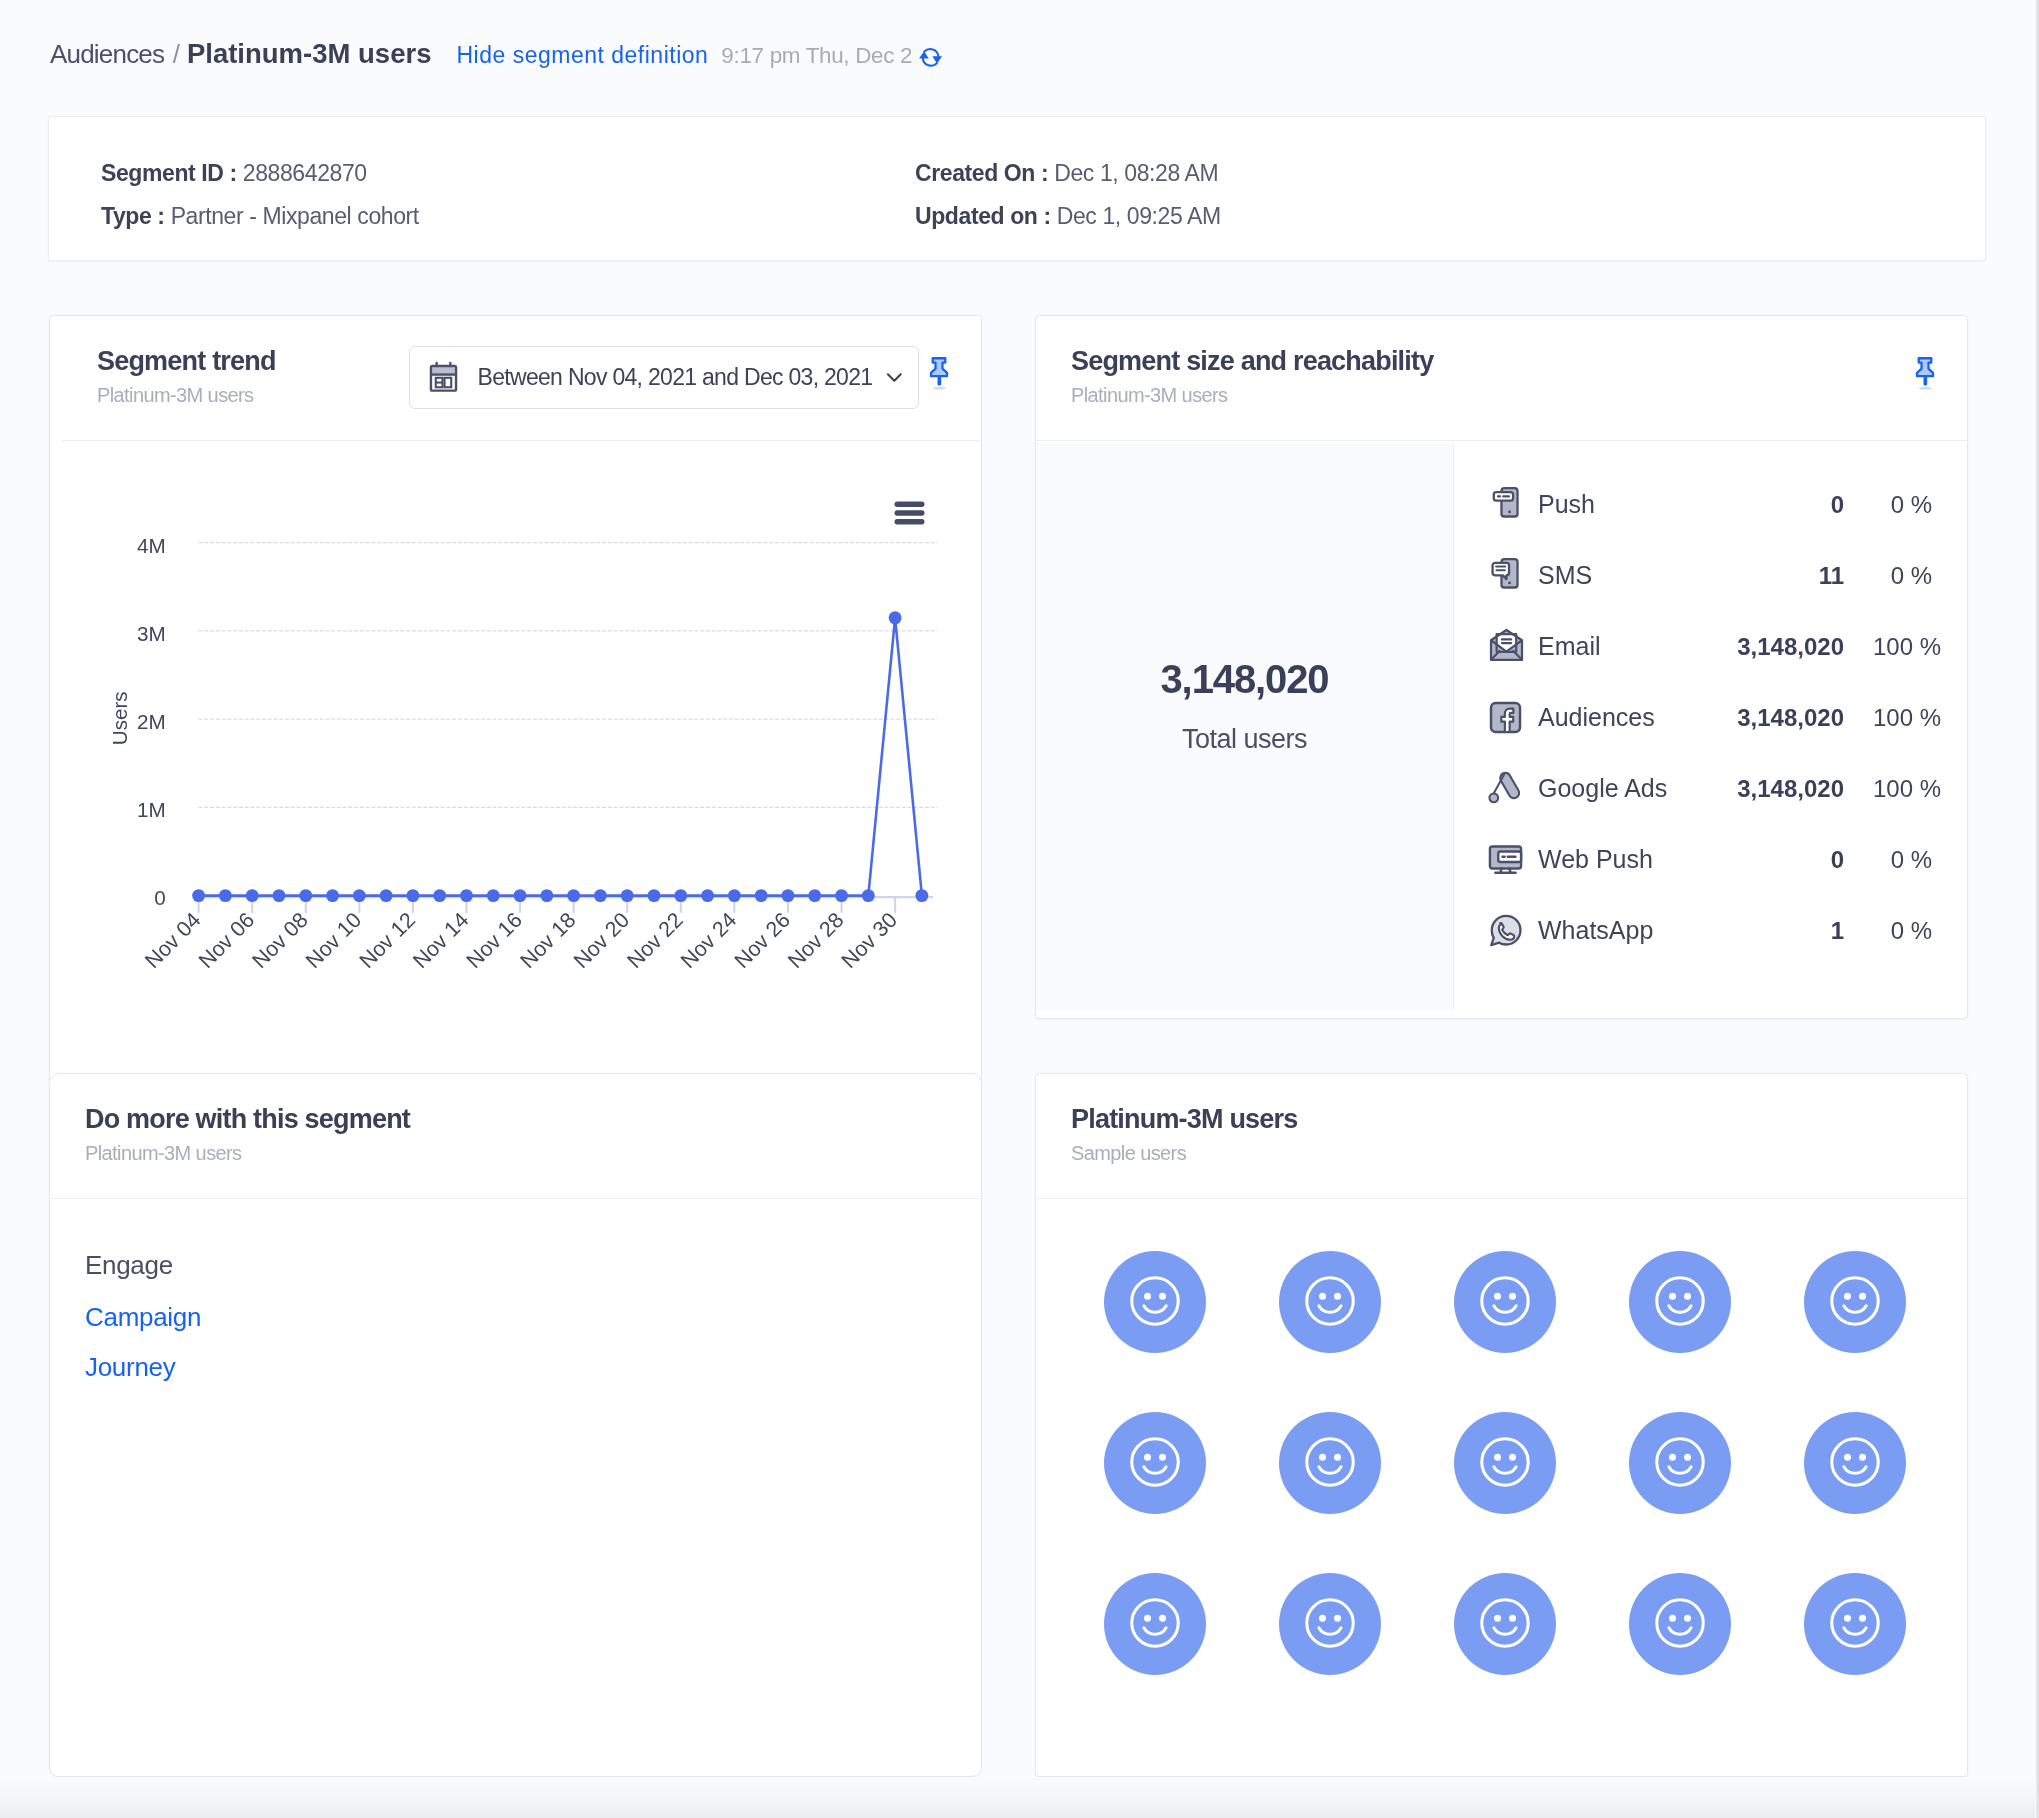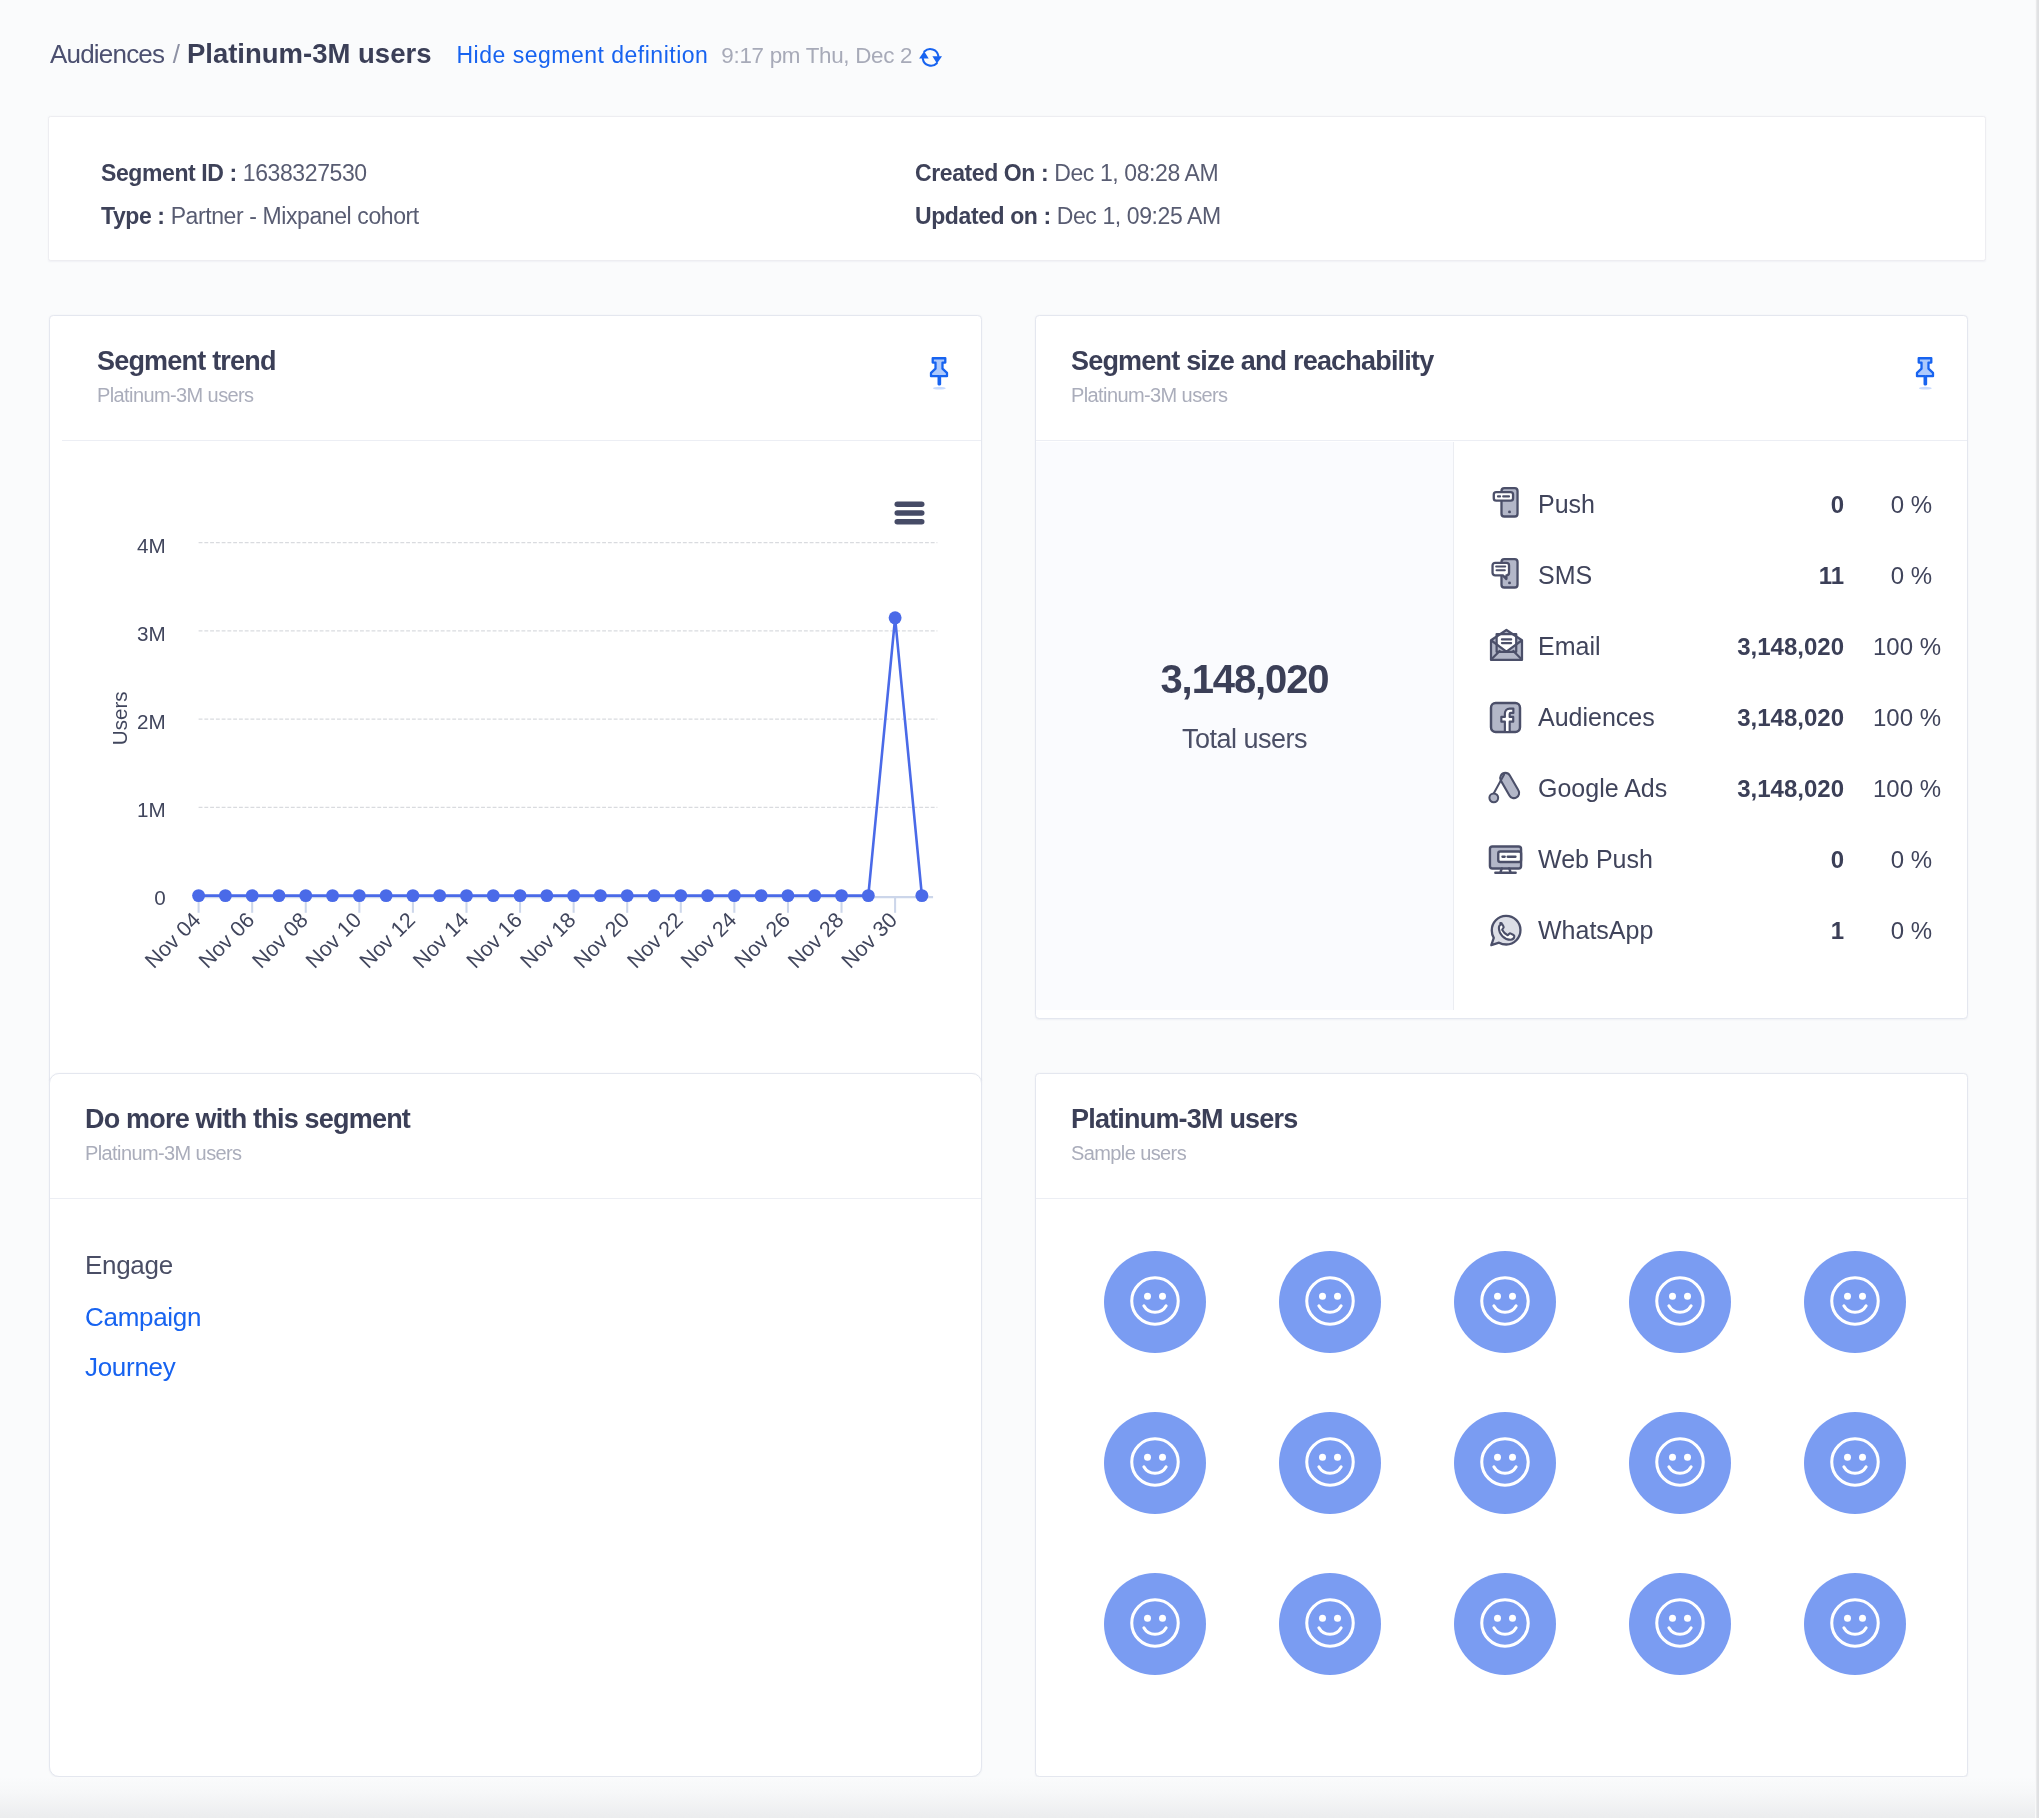--- a/index.html
+++ b/index.html
@@ -116,40 +116,59 @@
         <path d="M24.4 20A9.6 9.6 0 0 1 8 14.8" stroke="#1763f0" stroke-width="2.4" stroke-linecap="round"></path>
         <path d="M3.6 14.4 9.5 5.9l5.4 8.5Z" fill="#1763f0"></path>
         <path d="M30.5 12 24.6 20.5l-5.4-8.5Z" fill="#1763f0"></path>
       </svg>
     </span>
   </div>
 
   <div class="detail-box">
     <div class="d-row d-r1 d-c1">
       <span class="d-lbl">Segment ID :</span>
-      <span class="d-val">1638327530</span>
+      <span class="d-val">2888642870</span>
     </div>
     <div class="d-row d-r2 d-c1">
       <span class="d-lbl">Type :</span>
       <span class="d-val">Partner - Mixpanel cohort</span>
     </div>
     <div class="d-row d-r1 d-c2">
       <span class="d-lbl">Created On :</span>
       <span class="d-val">Dec 1, 08:28 AM</span>
     </div>
     <div class="d-row d-r2 d-c2">
       <span class="d-lbl">Updated on :</span>
       <span class="d-val">Dec 1, 09:25 AM</span>
     </div>
   </div>
 
   <div class="card" id="trend-card">
     <div class="card-head">
       <div class="card-title">Segment trend</div>
       <div class="card-sub">Platinum-3M users</div>
+      <div class="date-picker">
+        <span class="cal">
+          <svg width="35" height="35" viewBox="0 0 24 24" fill="none">
+            <path d="M7.3 2.1v3.2M16.7 2.1v3.2" stroke="#4b4f69" stroke-width="1.65" stroke-linecap="round"></path>
+            <path d="M4.2 4.9h15.6v5.1H4.2z" fill="#b9bdcd"></path>
+            <rect x="3.4" y="4.1" width="17.2" height="16.9" rx="1" stroke="#4b4f69" stroke-width="1.65"></rect>
+            <path d="M3.4 10.0h17.2" stroke="#4b4f69" stroke-width="1.65"></path>
+            <rect x="6.7" y="12.2" width="4.6" height="6.5" stroke="#4b4f69" stroke-width="1.45"></rect>
+            <path d="M6.7 15.45h4.6" stroke="#4b4f69" stroke-width="1.45"></path>
+            <rect x="12.7" y="12.2" width="4.6" height="6.5" stroke="#4b4f69" stroke-width="1.45"></rect>
+          </svg>
+        </span>
+        <span class="dtxt">Between Nov 04, 2021 and Dec 03, 2021</span>
+        <span class="chev">
+          <svg width="20.6" height="20.6" viewBox="0 0 24 24" fill="none">
+            <path d="M4.5 8.5 12 16l7.5-7.5" stroke="#3e4259" stroke-width="2.4" stroke-linecap="round" stroke-linejoin="round"></path>
+          </svg>
+        </span>
+      </div>
       <div class="pin-btn">
         <svg width="34" height="45" viewBox="0 0 40 52">
           <path d="M12.6 2.2h14.8v5.1h-3.3v7.1l5.3 4.9v4H21.2v9.6h-1.6v-9.6H10.6v-4l5.3-4.9V7.3h-3.3z" fill="#aecafc" stroke="#1763f0" stroke-width="2.7" stroke-linejoin="round" stroke-linecap="round"></path>
           <ellipse cx="20.4" cy="37.4" rx="7.6" ry="1.6" fill="#cadbfc"></ellipse>
         </svg>
       </div>
     </div>
     <div class="plot">
       <div class="burger">
         <svg width="31" height="24" viewBox="0 0 36 28">

